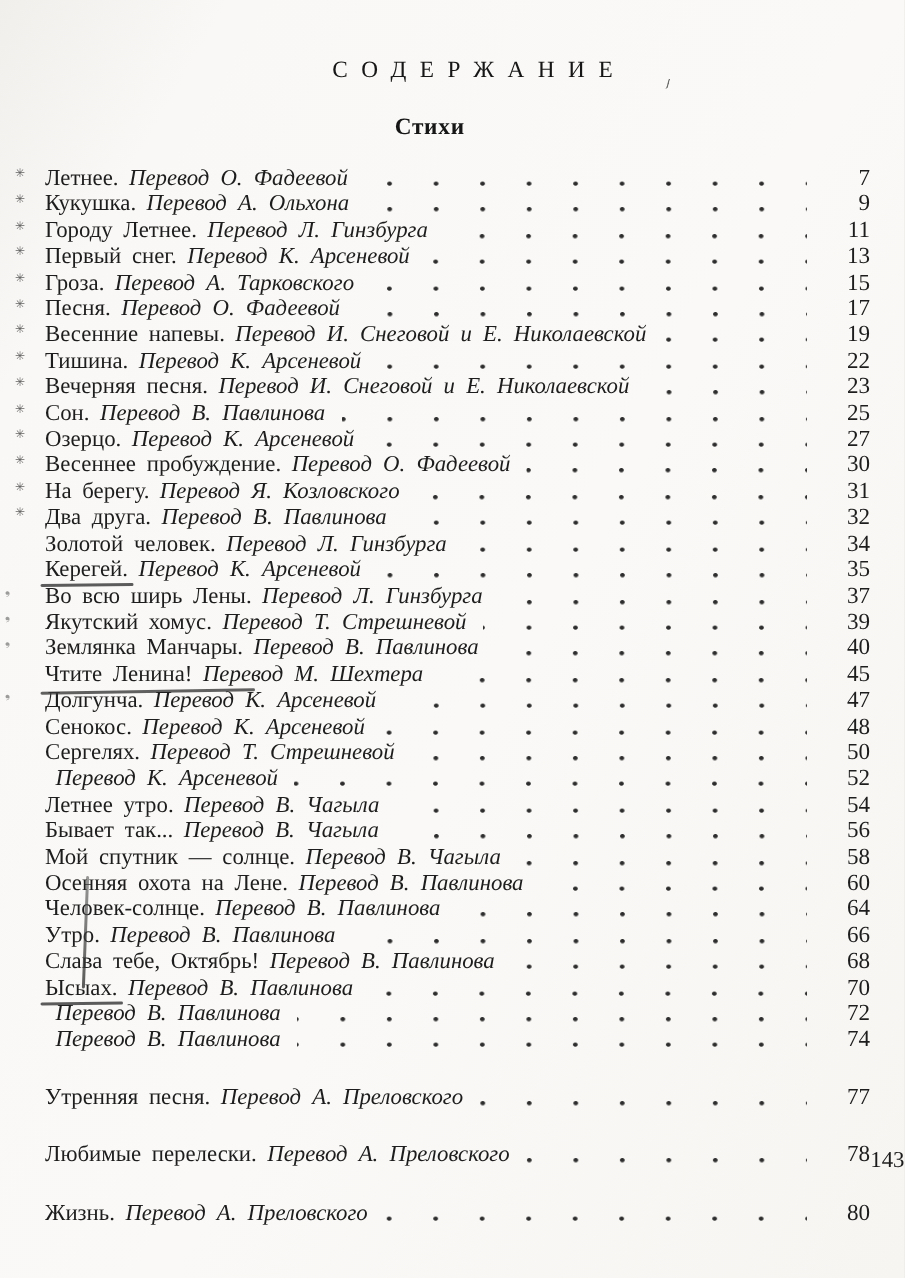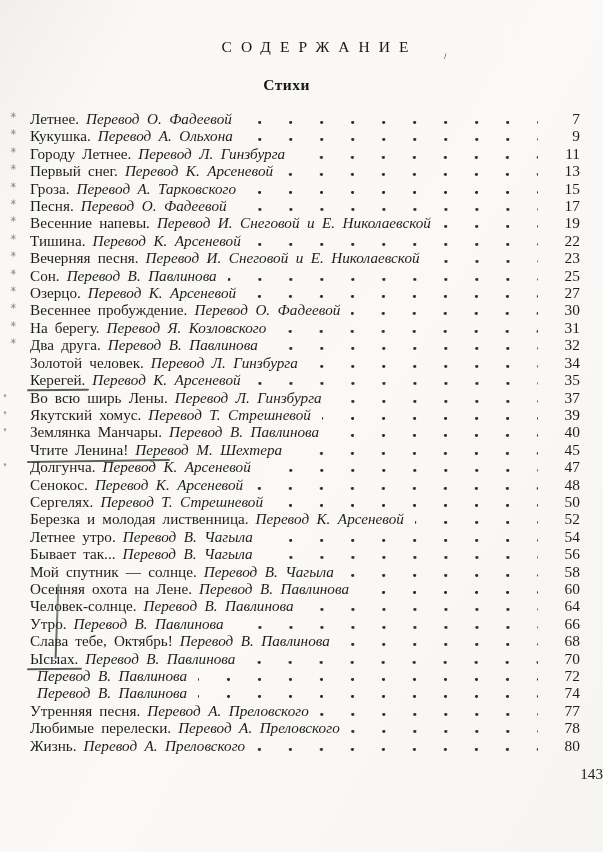--- a/index.html
+++ b/index.html
@@ -44,21 +44,21 @@
     left:30px; right:23px; top:110px;
   }
   .row {
     position:relative;
     display:flex;
     align-items:baseline;
     line-height:17.4px;
     font-size:15.2px;
     white-space:nowrap;
   }
-  .row:nth-child(n+35) { margin-top:0; }
+  .row:nth-child(n+35) { margin-top:21px; }
   .t  { position:relative; word-spacing:0.22em; }
   .tr { position:relative; font-style:italic; margin-left:7px; word-spacing:0.24em; }
   .leader {
     flex:1 1 auto;
     min-width:10px;
     align-self:flex-end;
     height:13px;
     margin:0 8px 0 11px;
     background-image:radial-gradient(circle at 1.6px 1.6px, #2d2d2d 1.25px, rgba(0,0,0,0) 1.9px);
     background-size:31px 3.4px;
@@ -285,21 +285,20 @@
   </div>
       <div class="row">
     <span class="mark"></span>
     <span class="t">Сергелях.</span>
     <span class="tr">Перевод Т. Стрешневой</span>
     <span class="leader"></span>
     <span class="pg">50</span>
   </div>
       <div class="row">
     <span class="mark"></span>
-    <span class="t">Березка и молодая лиственница.</span>
     <span class="tr">Перевод К. Арсеневой</span>
     <span class="leader"></span>
     <span class="pg">52</span>
   </div>
       <div class="row">
     <span class="mark"></span>
     <span class="t">Летнее утро.</span>
     <span class="tr">Перевод В. Чагыла</span>
     <span class="leader"></span>
     <span class="pg">54</span>

